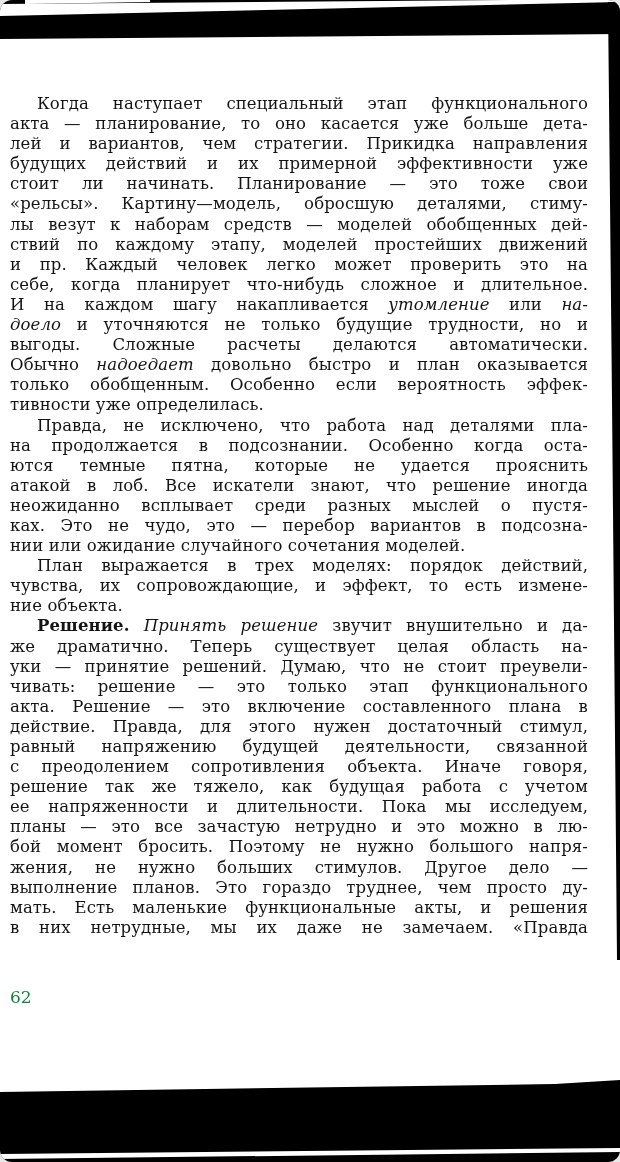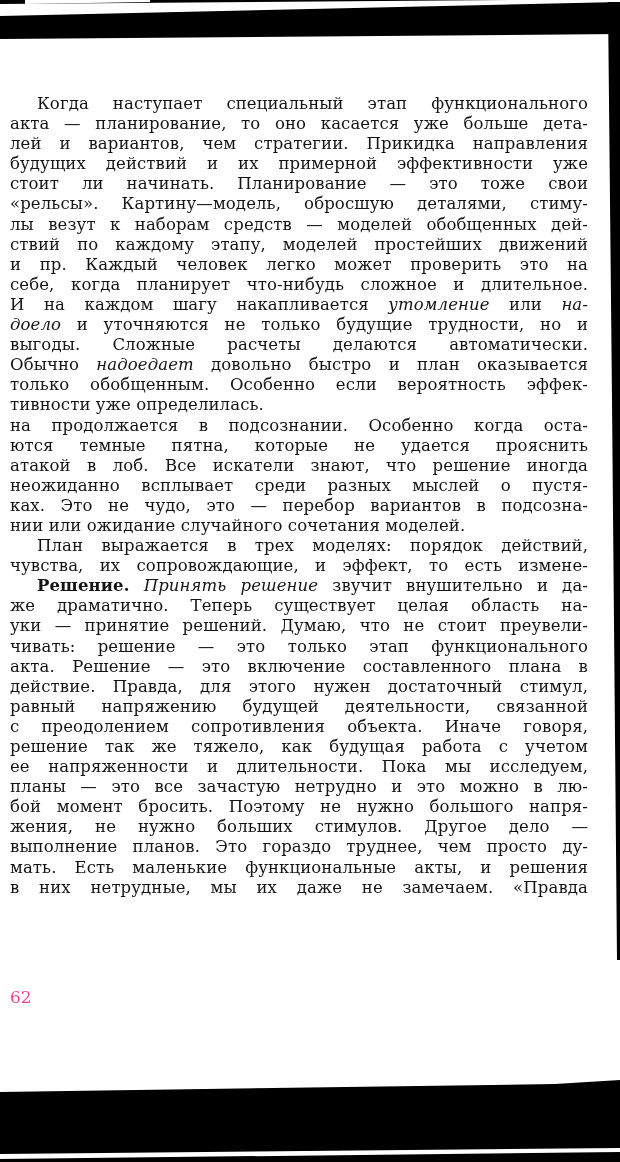--- a/index.html
+++ b/index.html
@@ -3,20 +3,21 @@
 <meta charset="utf-8">
 <style>
   html, body { margin: 0; padding: 0; background: #e8e8e8; }
   #page {
     position: relative;
     width: 620px;
     height: 1162px;
     background: #ffffff;
     overflow: hidden;
     font-family: "DejaVu Serif", "Liberation Serif", serif;
+    border-radius: 12px;
   }
   .artifact { position: absolute; pointer-events: none; }
   #top-edge    { left: 0; top: 0; }
   #right-edge  { right: 0; top: 0; }
   #bottom-edge { left: 0; top: 1078px; }
 
   #text-block {
     position: absolute;
     left: 10px;
     top: 94px;
@@ -37,21 +38,21 @@
   .line.indent { text-indent: 27px; }
   .line.last { text-align-last: left; }
   .i { font-style: italic; }
   .b { font-weight: bold; }
 
   #page-number {
     position: absolute;
     left: 10px;
     top: 987px;
     font-size: 17px;
-    color: #ec4899;
+    color: #15803d;
   }
 </style>
 </head>
 <body>
 
 <div id="page">
 
   <svg id="top-edge" class="artifact" width="620" height="45" aria-hidden="true">
     <polygon points="0,0 620,0 620,34 0,39" fill="#000000"></polygon>
     <polygon points="0,4 520,0 620,0 620,2 0,16" fill="#ffffff"></polygon>
@@ -80,30 +81,32 @@
         <div class="line"><span>и пр. Каждый человек легко может проверить это на</span></div>
         <div class="line"><span>себе, когда планирует что-нибудь сложное и длительное.</span></div>
         <div class="line"><span>И на каждом шагу накапливается </span><span class="i">утомление</span><span> или </span><span class="i">на-</span></div>
         <div class="line"><span class="i">доело</span><span> и уточняются не только будущие трудности, но и</span></div>
         <div class="line"><span>выгоды. Сложные расчеты делаются автоматически.</span></div>
         <div class="line"><span>Обычно </span><span class="i">надоедает</span><span> довольно быстро и план оказывается</span></div>
         <div class="line"><span>только обобщенным. Особенно если вероятность эффек-</span></div>
         <div class="line last"><span>тивности уже определилась.</span></div>
       </div>
       <div class="para">
+        <div class="line indent"><span>Правда, не исключено, что работа над деталями пла-</span></div>
         <div class="line"><span>на продолжается в подсознании. Особенно когда оста-</span></div>
         <div class="line"><span>ются темные пятна, которые не удается прояснить</span></div>
         <div class="line"><span>атакой в лоб. Все искатели знают, что решение иногда</span></div>
         <div class="line"><span>неожиданно всплывает среди разных мыслей о пустя-</span></div>
         <div class="line"><span>ках. Это не чудо, это — перебор вариантов в подсозна-</span></div>
         <div class="line last"><span>нии или ожидание случайного сочетания моделей.</span></div>
       </div>
       <div class="para">
         <div class="line indent"><span>План выражается в трех моделях: порядок действий,</span></div>
         <div class="line"><span>чувства, их сопровождающие, и эффект, то есть измене-</span></div>
+        <div class="line last"><span>ние объекта.</span></div>
       </div>
       <div class="para">
         <div class="line indent"><span class="b">Решение.</span><span> </span><span class="i">Принять решение</span><span> звучит внушительно и да-</span></div>
         <div class="line"><span>же драматично. Теперь существует целая область на-</span></div>
         <div class="line"><span>уки — принятие решений. Думаю, что не стоит преувели-</span></div>
         <div class="line"><span>чивать: решение — это только этап функционального</span></div>
         <div class="line"><span>акта. Решение — это включение составленного плана в</span></div>
         <div class="line"><span>действие. Правда, для этого нужен достаточный стимул,</span></div>
         <div class="line"><span>равный напряжению будущей деятельности, связанной</span></div>
         <div class="line"><span>с преодолением сопротивления объекта. Иначе говоря,</span></div>

